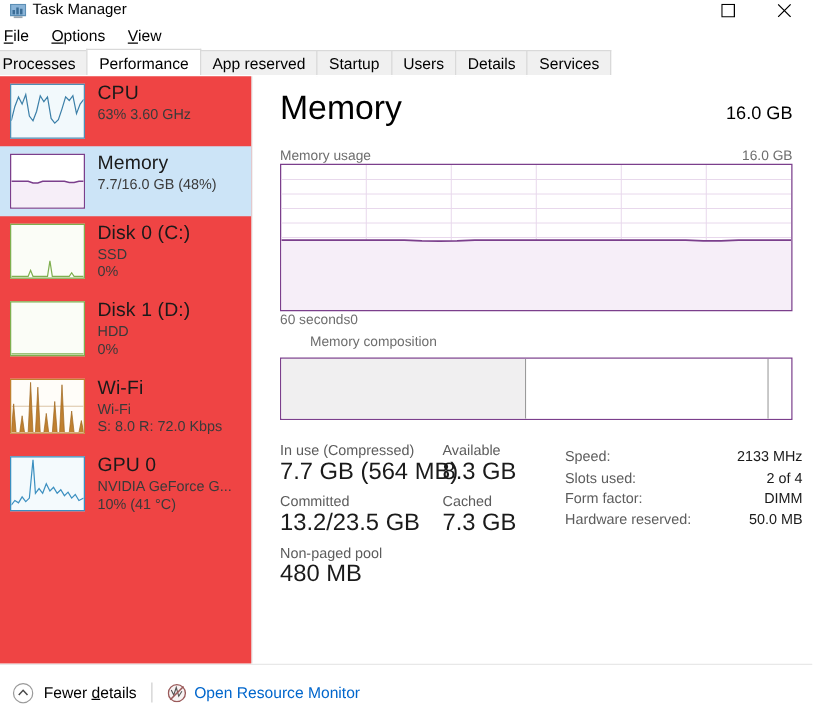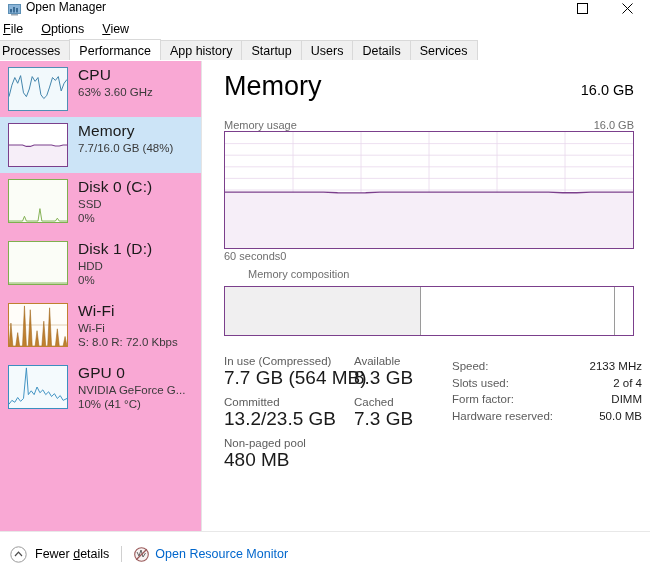--- a/index.html
+++ b/index.html
@@ -97,21 +97,21 @@
   .vsep {
     position: absolute; left: 201px; top: 0;
     width: 1px; height: 470px;
     background: #e4e4e4;
   }
 
   
   .sidebar {
     position: absolute; left: 0; top: 0;
     width: 201px; height: 470px;
-    background: #f9a8d4;
+    background: #ef4444;
   }
   .side-item {
     position: relative;
     height: 56px;
     display: flex;
     align-items: flex-start;
     padding: 6px 0 0 8px;
   }
   .side-item.tall { height: 62px; }
   .side-item.selected { background: #cce4f7; }
@@ -259,21 +259,21 @@
   <div class="titlebar">
     <span class="title-icon">
       <svg viewBox="0 0 13 12" width="13" height="12">
         <rect x="0.5" y="0.5" width="12" height="9" fill="#8ab4d8" stroke="#5c8fb5"></rect>
         <rect x="2" y="5" width="2" height="3.5" fill="#3b6d96"></rect>
         <rect x="5" y="3" width="2" height="5.5" fill="#3b6d96"></rect>
         <rect x="8" y="4" width="2" height="4.5" fill="#3b6d96"></rect>
         <rect x="3" y="10" width="7" height="1.5" fill="#9aa6b0"></rect>
       </svg>
     </span>
-    <span class="title-text">Open Manager</span>
+    <span class="title-text">Task Manager</span>
     <div class="wincontrols">
       <div class="wc">
         <svg viewBox="0 0 11 11" width="11" height="11">
           <rect x="0.5" y="0.5" width="10" height="10" fill="none" stroke="#000" stroke-width="1"></rect>
         </svg>
       </div>
       <div class="wc">
         <svg viewBox="0 0 11 11" width="11" height="11">
           <path d="M0.5 0.5 L10.5 10.5 M10.5 0.5 L0.5 10.5" stroke="#000" stroke-width="1" fill="none"></path>
         </svg>
@@ -288,21 +288,21 @@
   </div>
 
   <div class="tabstrip">
     <div class="tab">
         <span>Processes</span>
       </div>
     <div class="tab active">
         <span>Performance</span>
       </div>
     <div class="tab">
-        <span>App history</span>
+        <span>App reserved</span>
       </div>
     <div class="tab">
         <span>Startup</span>
       </div>
     <div class="tab">
         <span>Users</span>
       </div>
     <div class="tab">
         <span>Details</span>
       </div>

